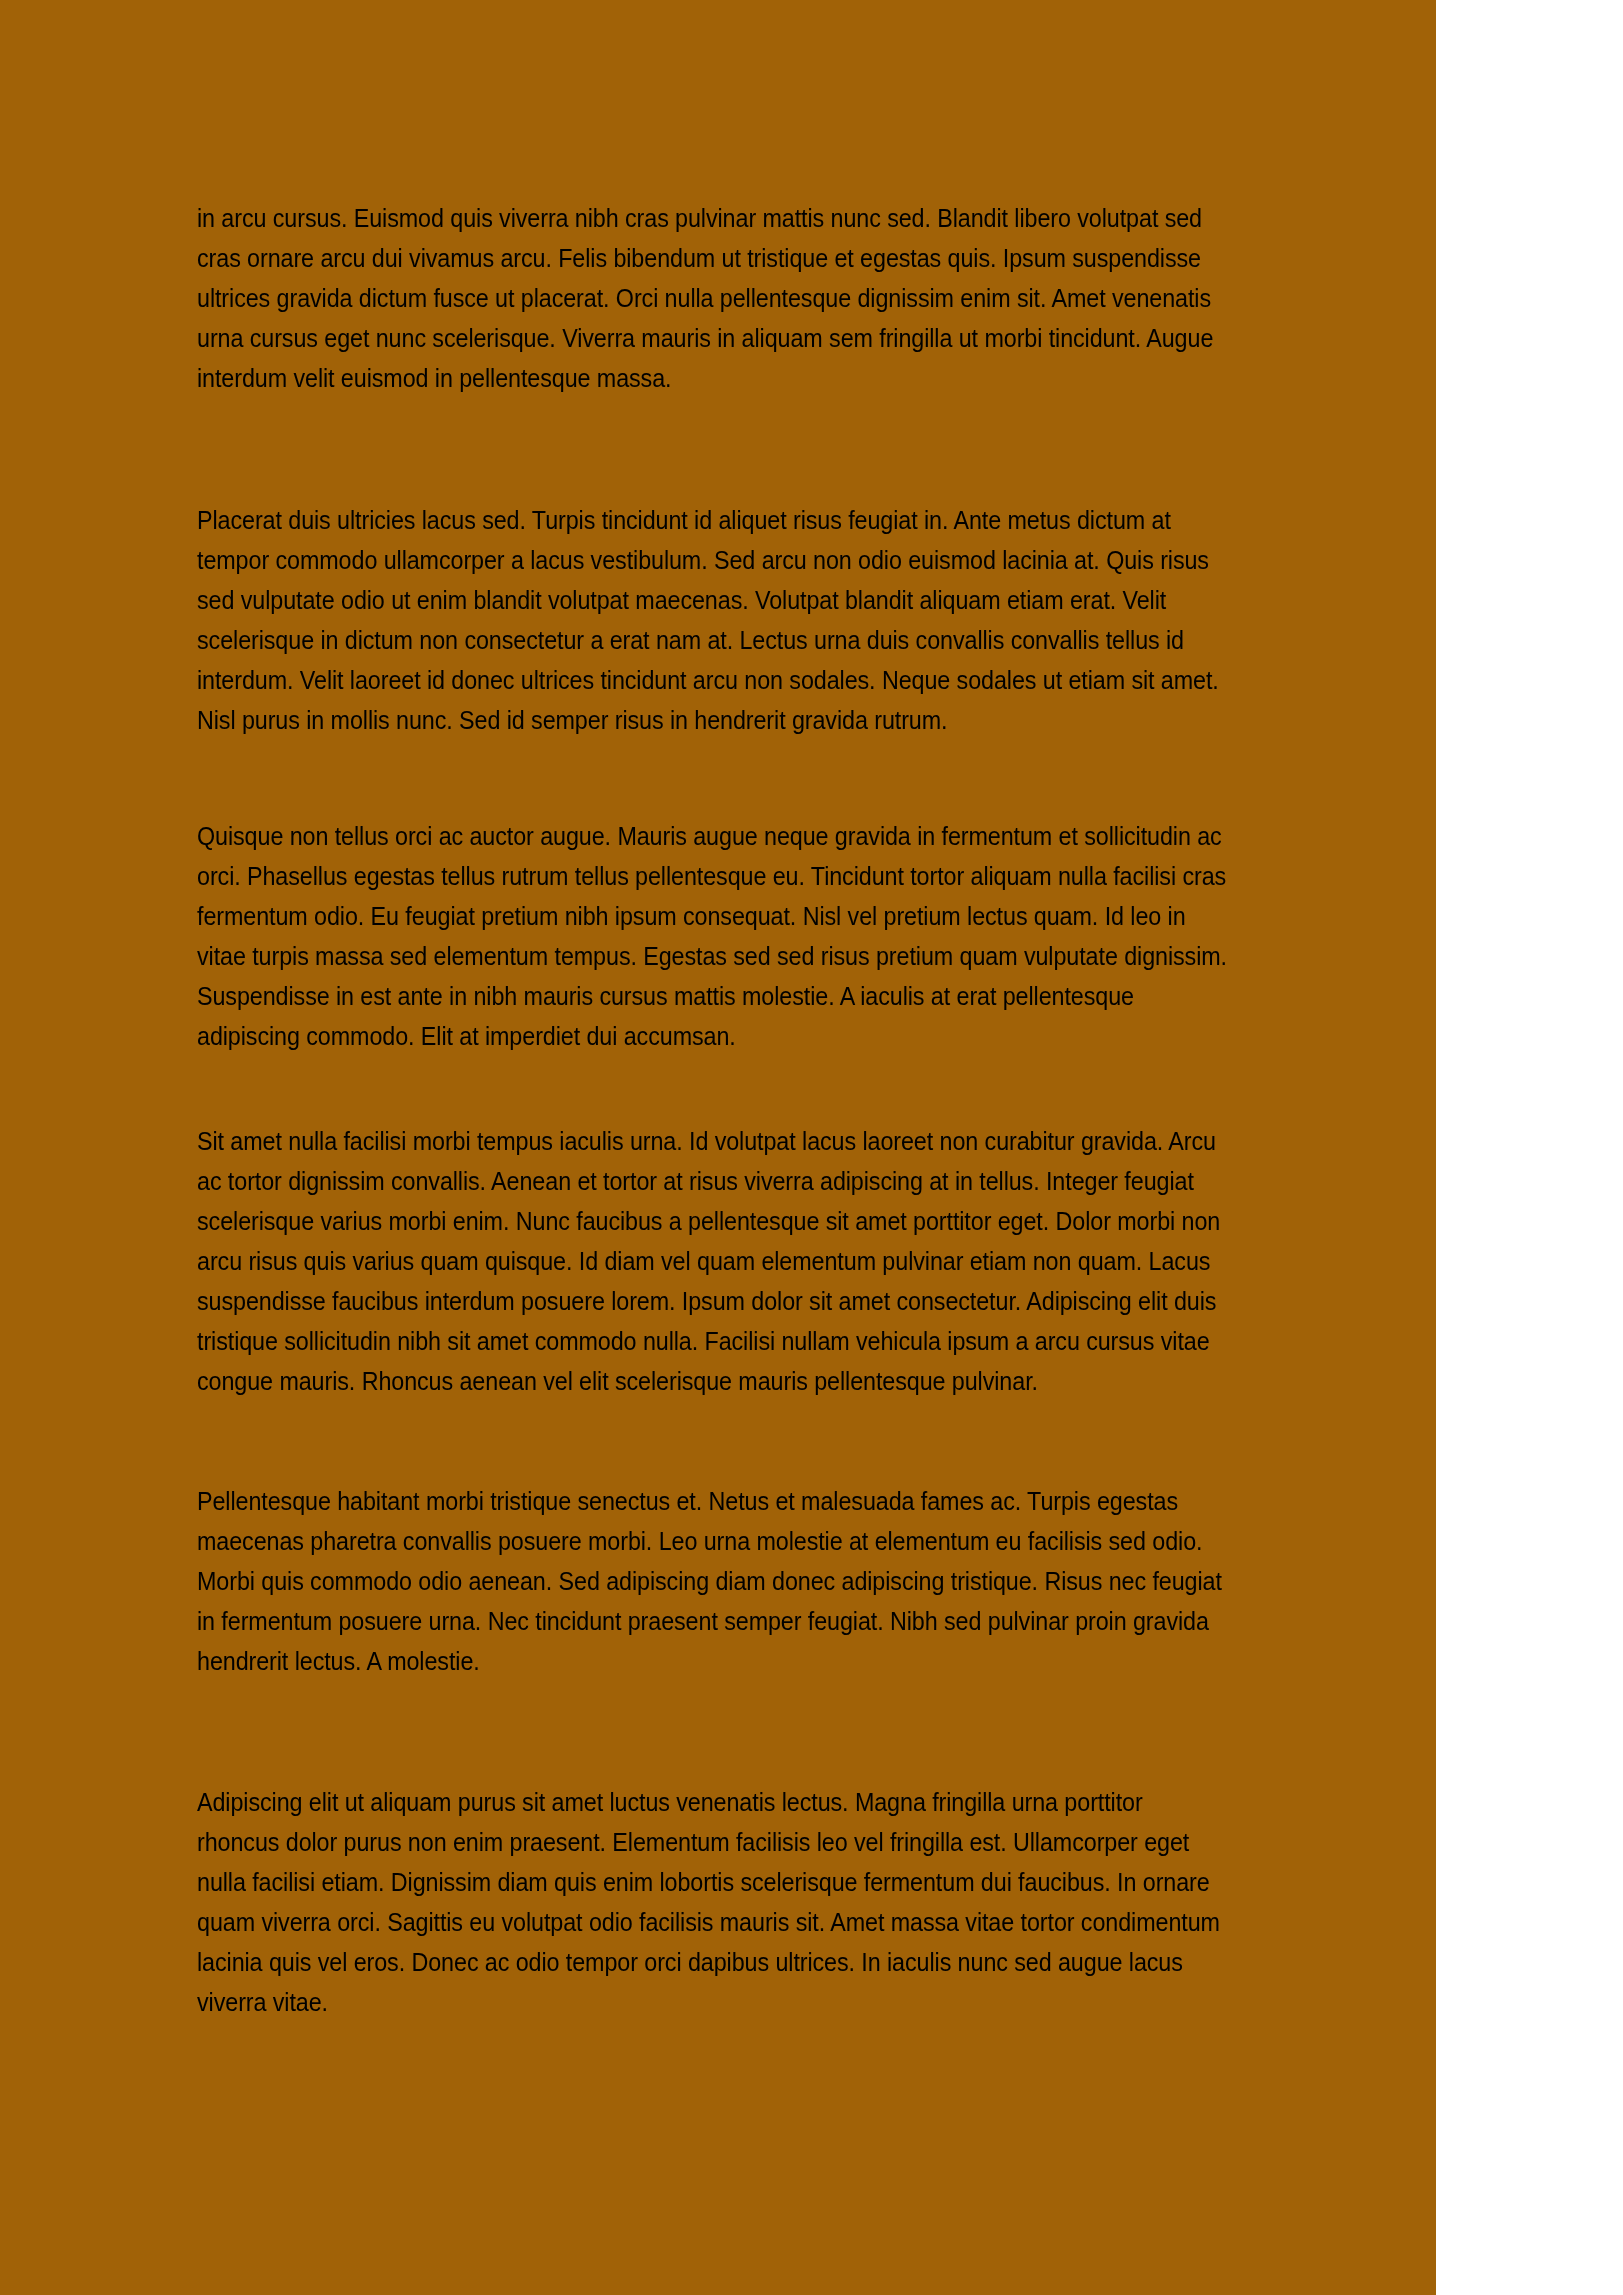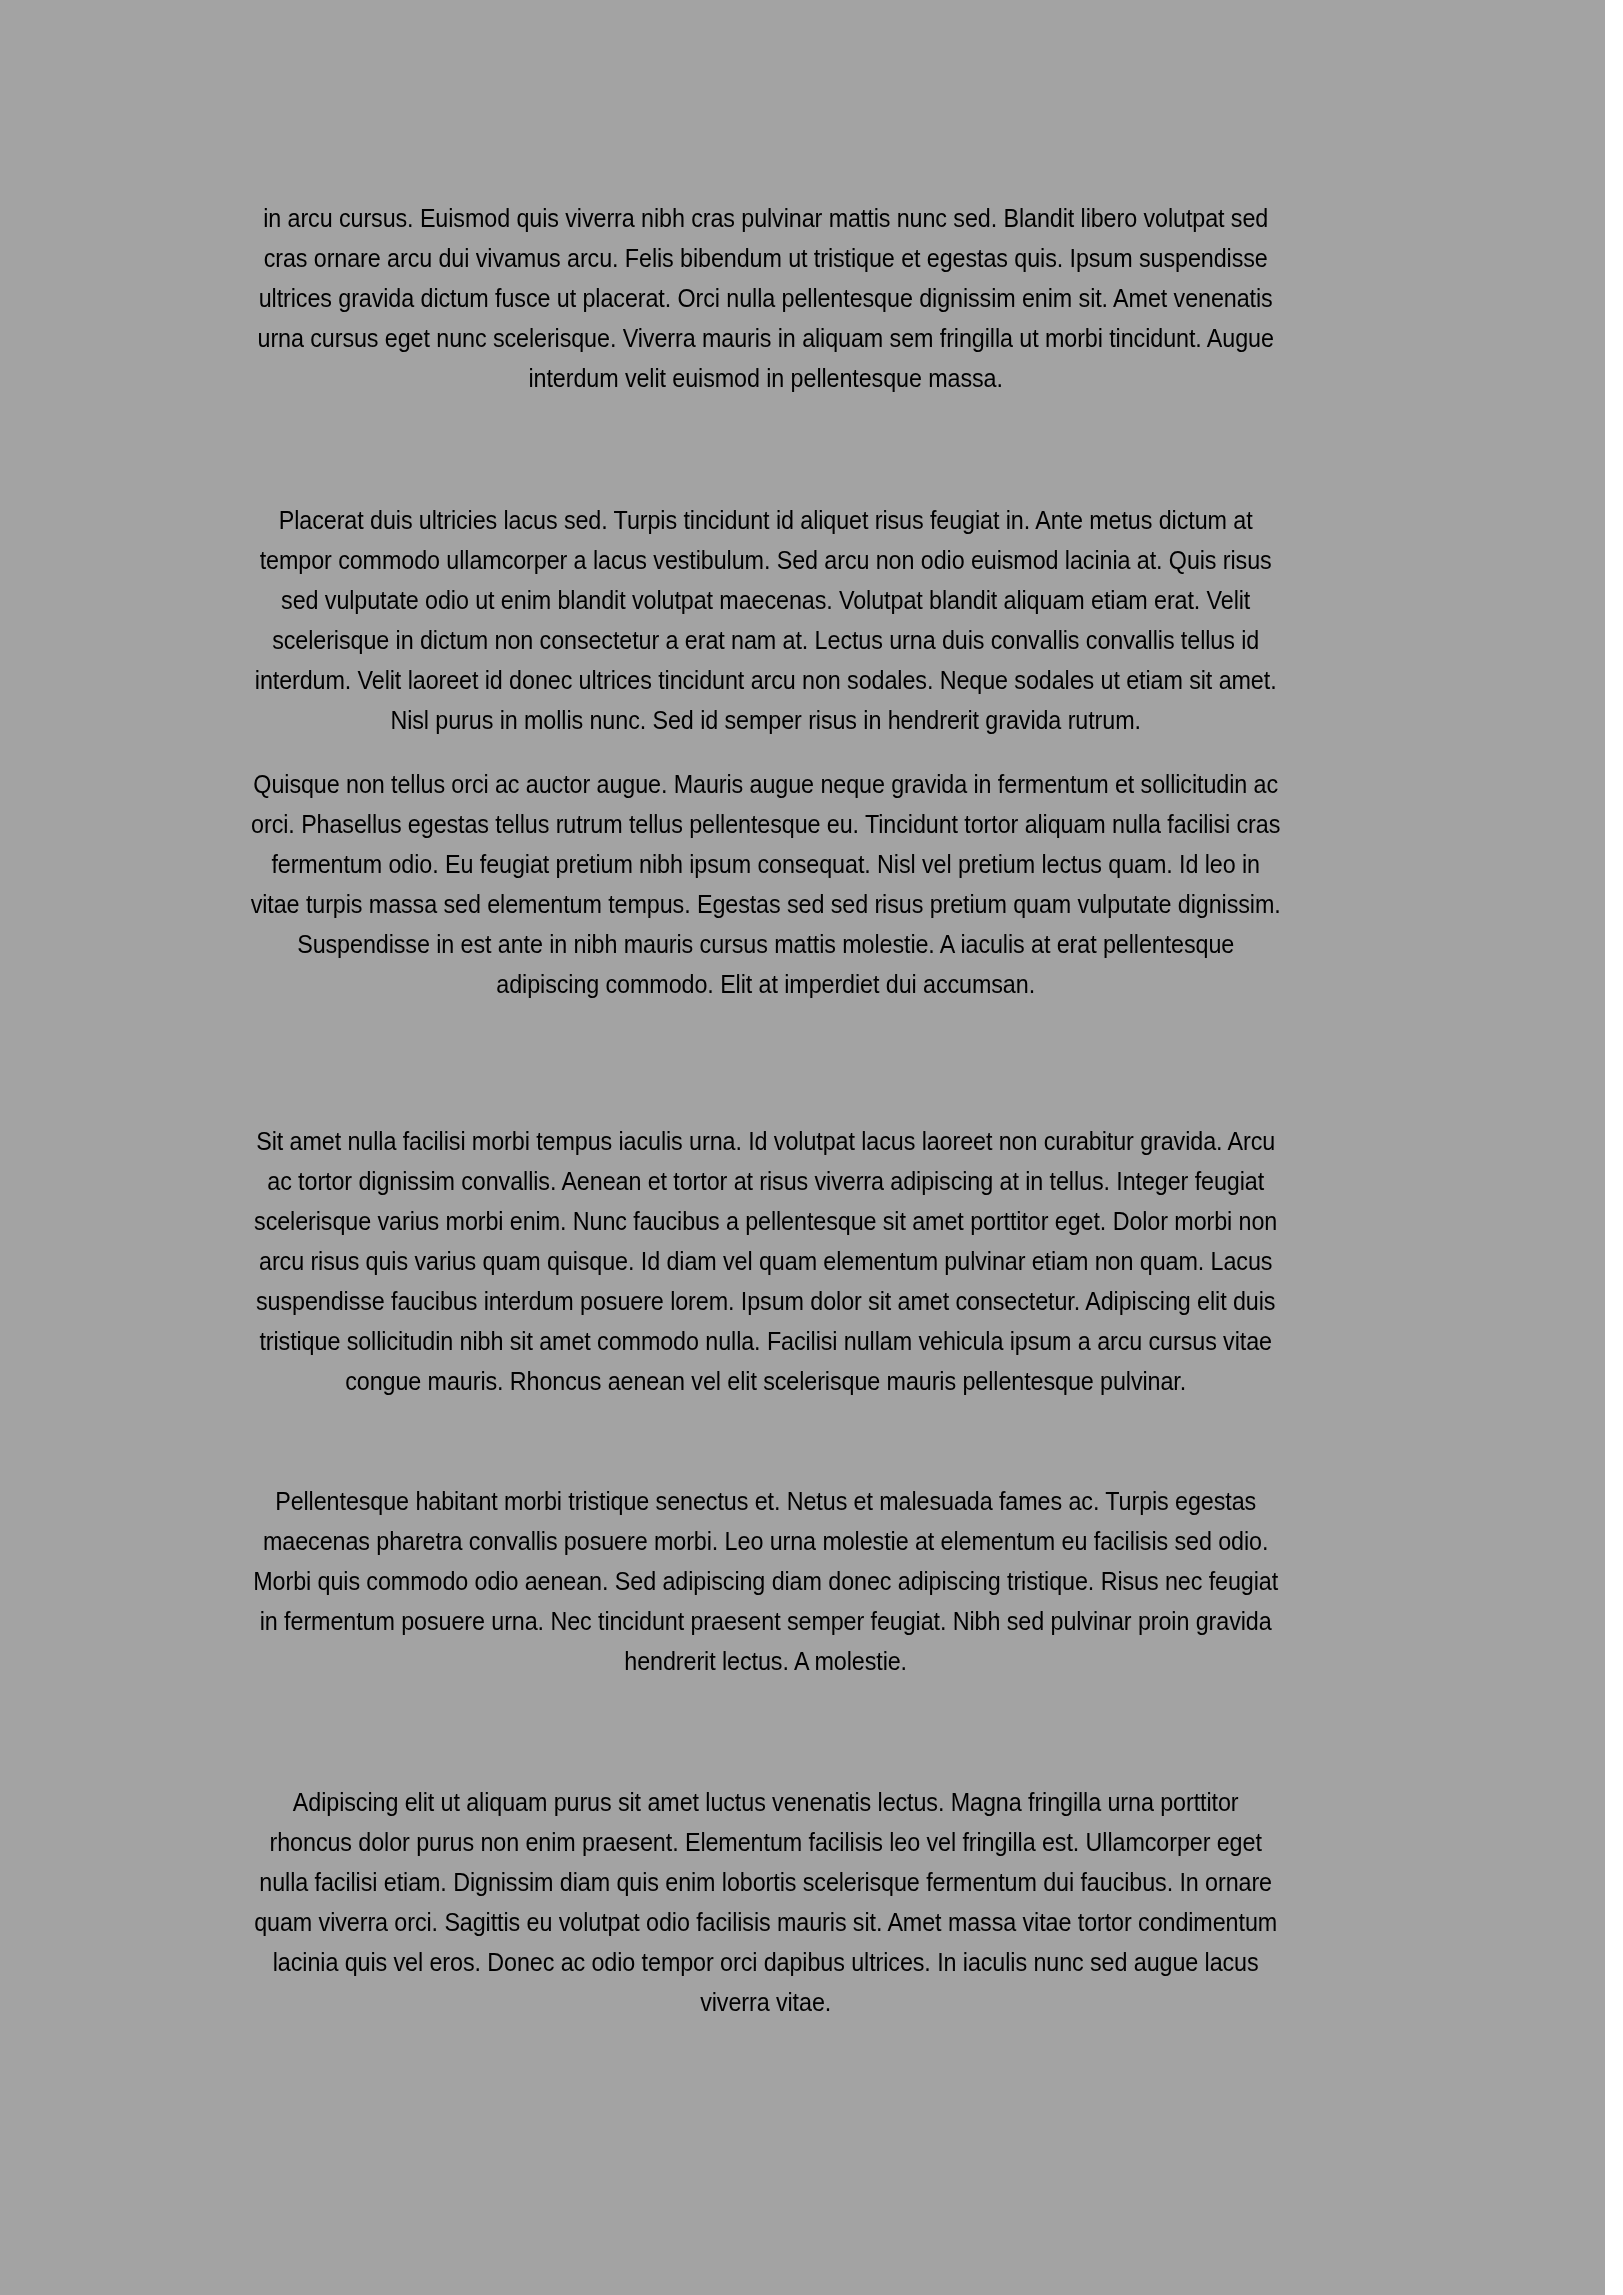--- a/index.html
+++ b/index.html
@@ -10,44 +10,43 @@
     body {
       width: 1623px;
       height: 2295px;
       position: relative;
       overflow: hidden;
     }
     .page {
       position: absolute;
       left: 0;
       top: 0;
-      width: 1605px;
+      width: 1436px;
       height: 2295px;
-      background: #a3a3a3;
-      text-align: center;
+      background: #a16207;
     }
     .para {
       position: absolute;
       left: 197px;
       width: 1243px;
       color: #000000;
       font-family: "Liberation Sans", sans-serif;
       font-size: 25.5px;
       line-height: 40px;
     }
     .line {
       display: block;
       white-space: nowrap;
       transform-origin: left center;
       transform: scaleX(0.915);
       letter-spacing: -0.1px;
     }
     #p0 { top: 198px; }
     #p1 { top: 480px; margin-top: 20px; }
-    #p2 { top: 764px; }
+    #p2 { top: 816px; }
     #p3 { top: 1121px; }
     #p4 { top: 1481px; }
     #p5 { top: 1762px; margin-top: 20px; }
   </style>
 </head>
 <body>
 
 <div class="page">
 
   <div class="para" id="p0">

